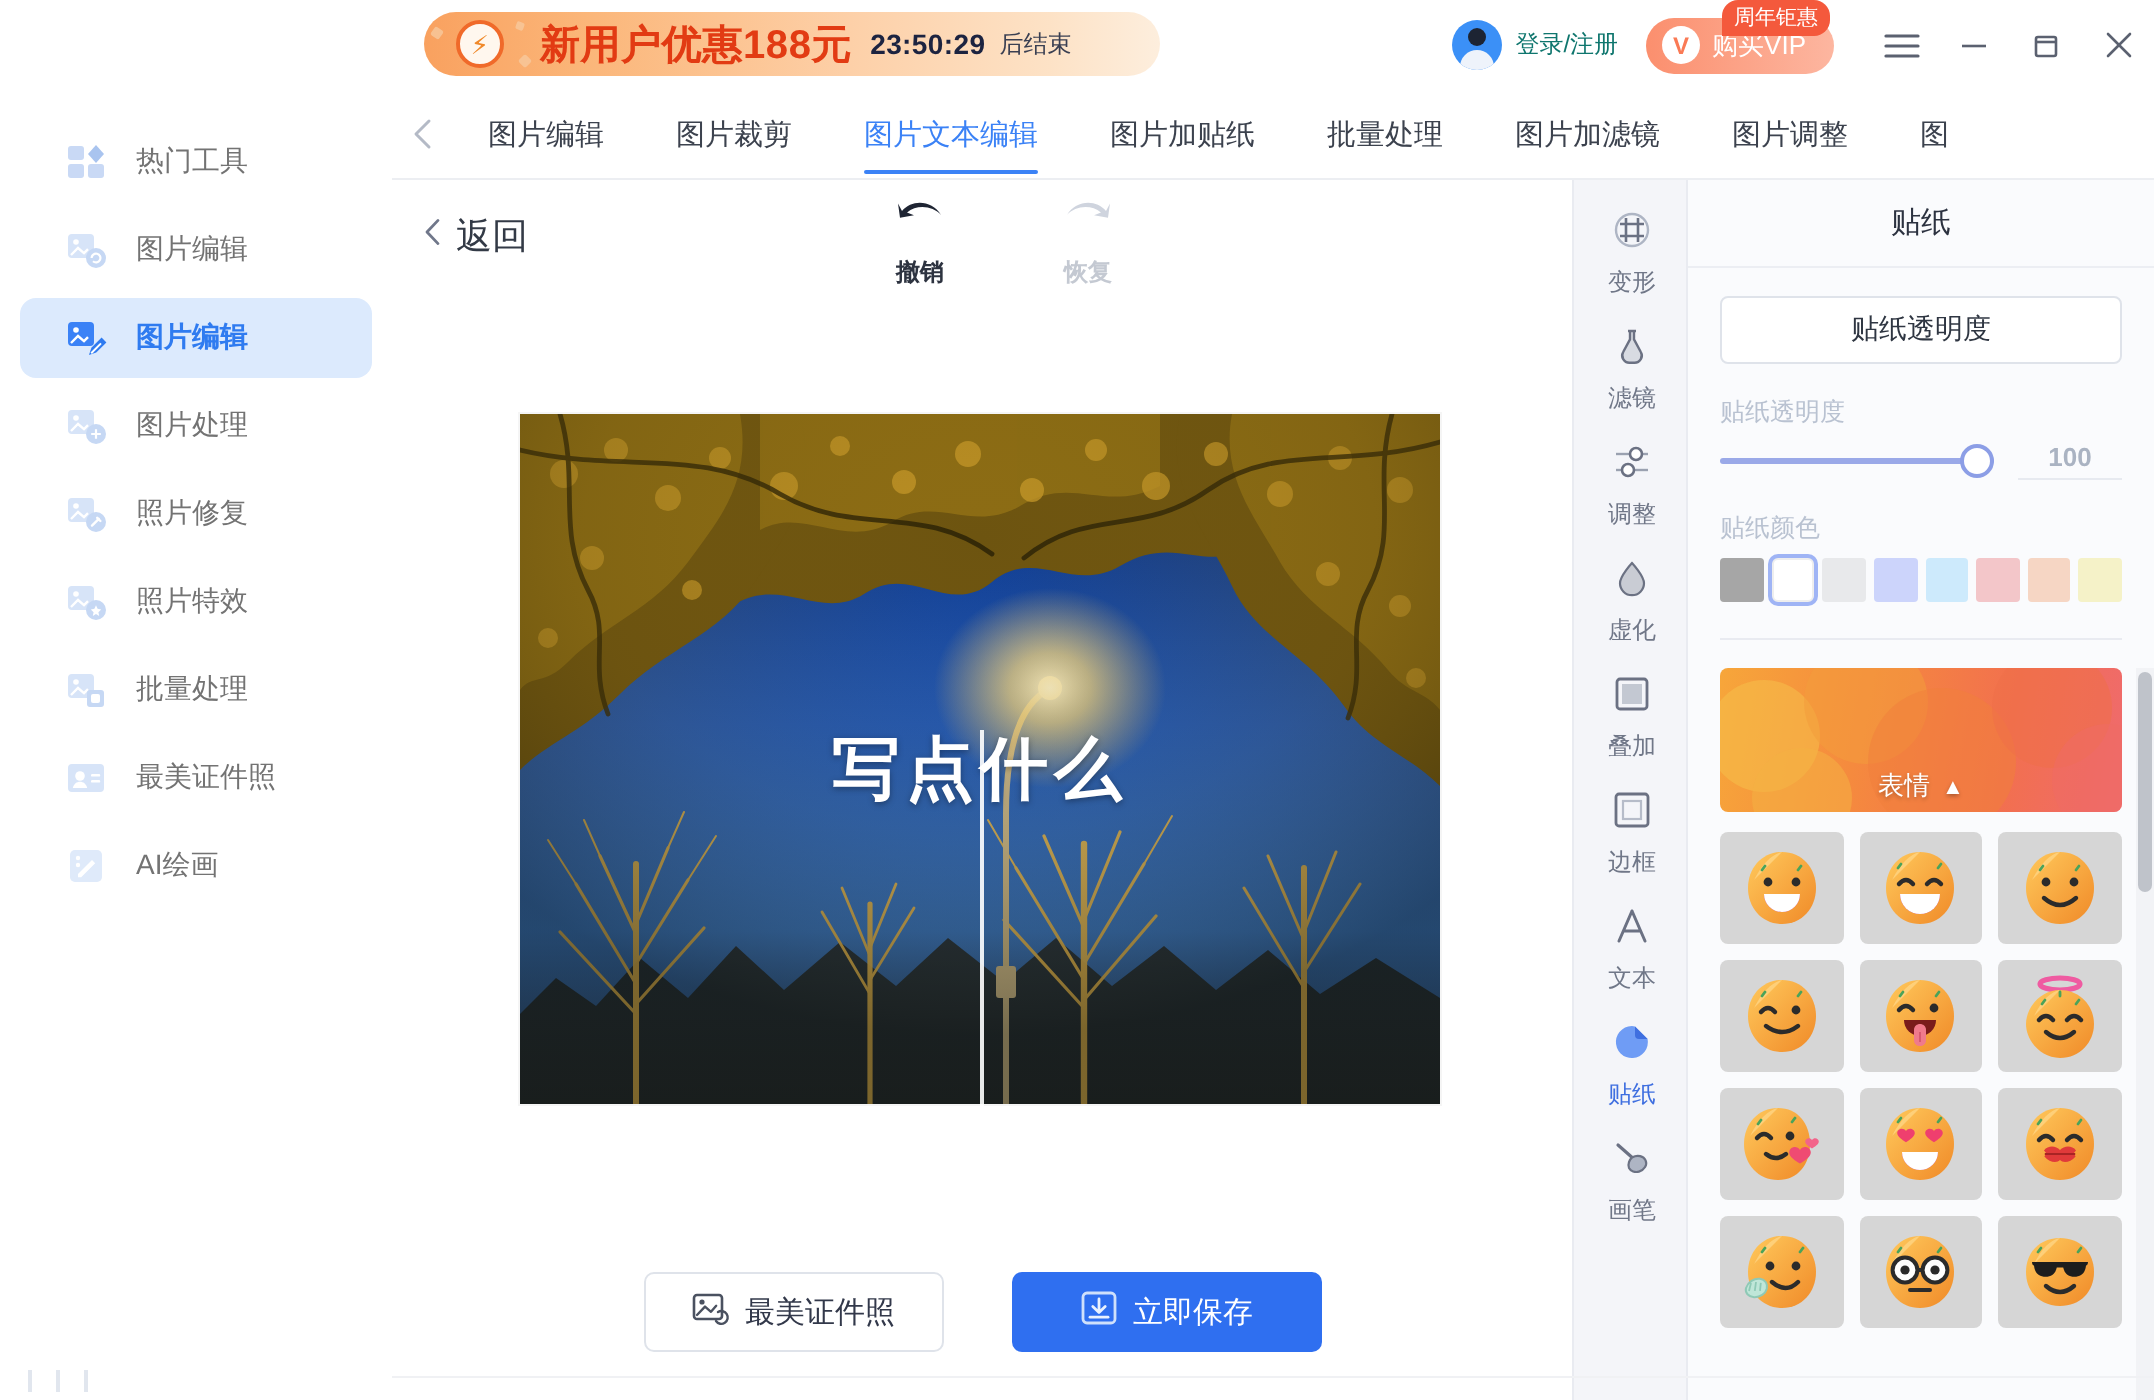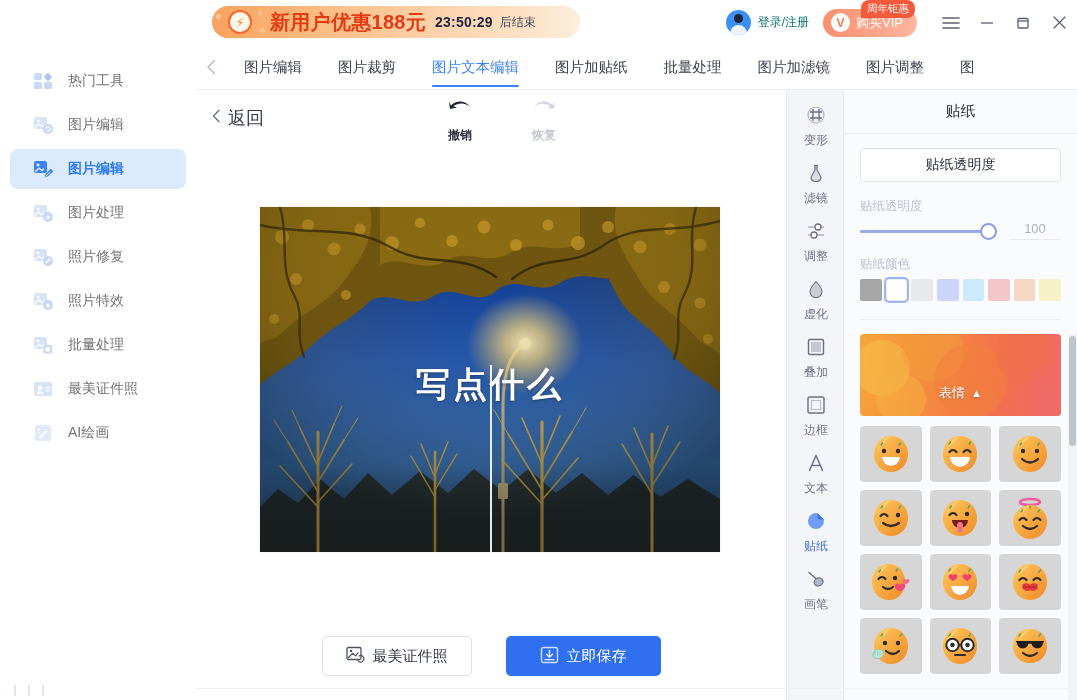--- a/index.html
+++ b/index.html
@@ -177,41 +177,41 @@
     height: 44px; display: flex; align-items: center; justify-content: center;
     font-size: 15px; color: #2c3240; border-bottom: 1px solid #eceef3; background: #fafbfd;
   }
   .panel-body { padding: 14px 16px 0; }
   .upload-btn {
     width: 100%; height: 34px; border: 1px solid #dfe3ea; border-radius: 4px;
     background: #fff; font-size: 14px; color: #2f3642;
     display: flex; align-items: center; justify-content: center; cursor: pointer;
   }
   .field-label { font-size: 12.5px; color: #b9c2d1; margin: 16px 0 6px; }
-  .slider-row { display: flex; align-items: flex-end; gap: 12px; }
+  .slider-row { display: flex; align-items: flex-start; gap: 12px; font-weight: bold; }
   .slider { position: relative; flex: 1; height: 18px; }
   .slider-track {
     position: absolute; left: 0; right: 0; top: 8px; height: 3px;
     background: #9aa9e8; border-radius: 2px;
   }
   .slider-knob {
     position: absolute; right: 0; top: 1px; width: 17px; height: 17px;
     border-radius: 50%; background: #fff; border: 2px solid #8c9ee6; cursor: pointer;
   }
   .slider-val {
     width: 52px; text-align: center; font-size: 13px; color: #aab3c2;
     border-bottom: 1px solid #e7eaf0; padding-bottom: 3px;
   }
   .swatches { display: flex; gap: 4px; margin-top: 4px; }
   .sw { width: 22px; height: 22px; border-radius: 2px; cursor: pointer; }
   .sw.sel { box-shadow: 0 0 0 2px #9fb4f5; border-radius: 3px; }
   .panel-sep { height: 1px; background: #e9ebf1; margin: 18px 16px 0; }
 
   .sticker-hero {
-    position: relative; margin: 14px 16px 0; height: 82px; border-radius: 4px;
+    position: relative; margin: 14px 16px 0; height: 72px; border-radius: 4px;
     overflow: hidden; cursor: pointer;
     background: linear-gradient(100deg,#f7a63a 0%, #f58a3e 35%, #f2704e 70%, #ef6a6e 100%);
   }
   .hero-face { position: absolute; border-radius: 50%; opacity: .55; }
   .hero-label {
     position: absolute; left: 0; right: 0; top: 50px; text-align: center;
     color: #fff; font-size: 13px; text-shadow: 0 1px 2px rgba(0,0,0,.3);
   }
   .hero-caret { display: inline-block; margin-left: 6px; font-size: 11px; }
 

